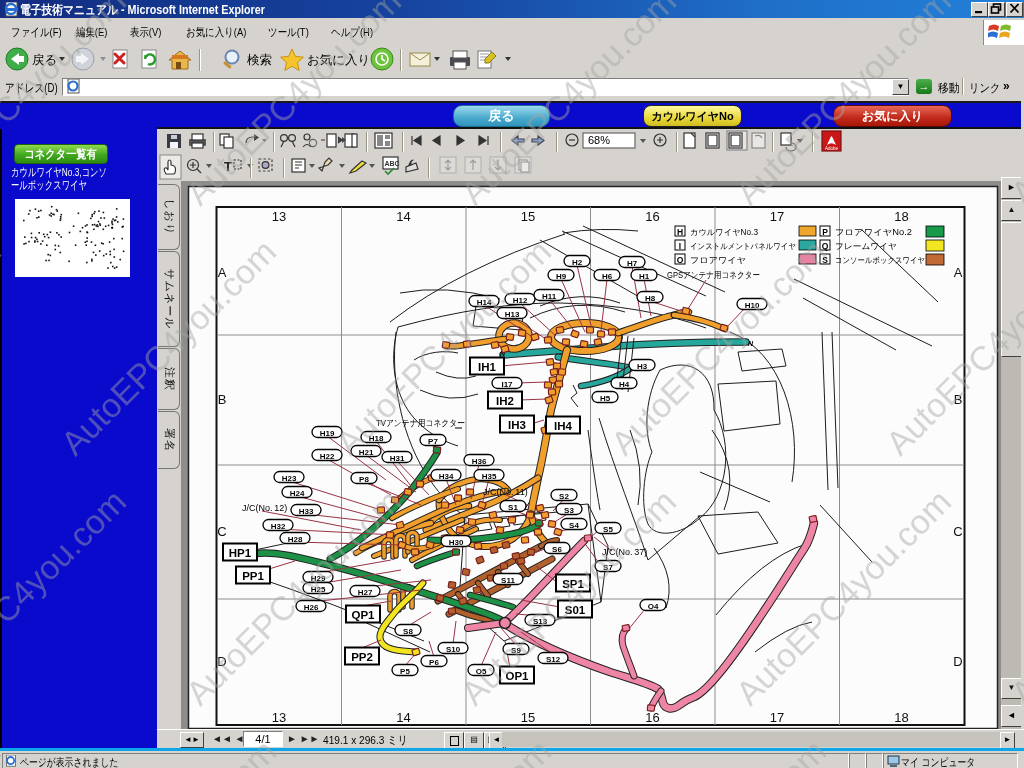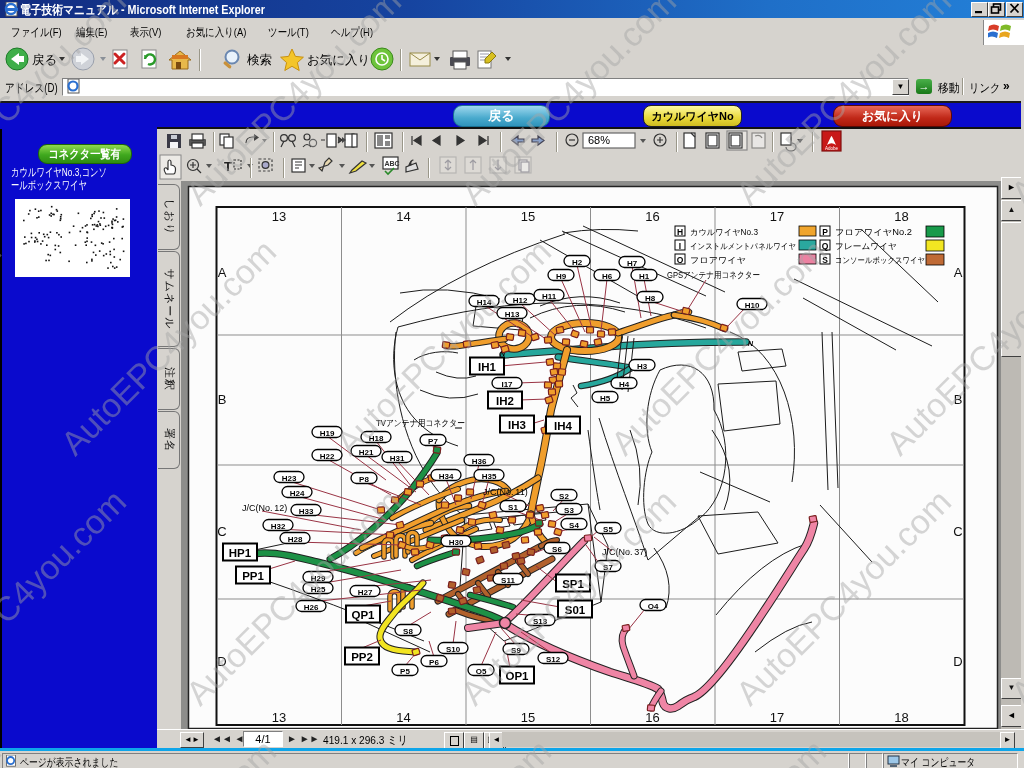--- a/index.html
+++ b/index.html
@@ -152,21 +152,21 @@
 <div class="abs" style="left:969px;top:80px;font-size:12px;transform:scaleX(0.85);transform-origin:0 0;">リンク</div>
 <div class="abs" style="left:1003px;top:79px;font-size:12px;font-weight:bold;">»</div>
 
 <div class="abs" id="graystrip"></div>
 <div class="abs" id="bluebar">
   <div class="abs navbtn" style="left:453px;width:95px;background:linear-gradient(#9fd8ee,#49aacd 60%,#2f93bb);border:1px solid #1a7090;font-size:13px;line-height:20px;">戻る</div>
   <div class="abs navbtn" style="left:643px;width:97px;background:linear-gradient(#fdf9a0,#e8d83a 60%,#d0bc20);border:1px solid #222;color:#000;font-size:11px;line-height:20px;border-radius:8px;">カウルワイヤNo</div>
   <div class="abs navbtn" style="left:833px;width:117px;background:linear-gradient(#e86858,#c02818 60%,#a81808);border:1px solid #5a0a06;font-size:12px;line-height:20px;">お気に入り</div>
 </div>
 <div class="abs" id="sidebar">
-  <div class="abs" style="left:12px;top:15px;width:92px;height:18px;border-radius:9px;background:linear-gradient(#90da50,#3fa81e 55%,#2f8c12);border:1px solid #1d6608;color:#fff;font-weight:bold;font-size:12px;text-align:center;line-height:18px;margin-left:24px;"><span style="display:inline-block;transform:scaleX(0.85);">コネクタ一覧有</span></div>
+  <div class="abs" style="left:12px;top:15px;width:92px;height:18px;border-radius:4px;background:linear-gradient(#90da50,#3fa81e 55%,#2f8c12);border:1px solid #1d6608;color:#fff;font-weight:bold;font-size:12px;text-align:center;line-height:18px;"><span style="display:inline-block;transform:scaleX(0.85);">コネクタ一覧有</span></div>
   <div class="abs" style="left:9px;top:37px;color:#fff;font-size:11.5px;line-height:12.5px;white-space:nowrap;transform:scaleX(0.72);transform-origin:0 0;">カウルワイヤNo.3,コンソ<br>ールボックスワイヤ</div>
   <div class="abs" style="left:13px;top:70px;width:115px;height:78px;background:#fff;" id="thumbbox"><svg width="115" height="80" id="thumbsvg">
         <rect x="8.0" y="20.7" width="1.6" height="1.6" fill="#111"></rect>
         <rect x="19.6" y="9.4" width="1.6" height="1.6" fill="#111"></rect>
         <rect x="37.2" y="14.5" width="1.6" height="1.6" fill="#111"></rect>
         <rect x="21.2" y="18.0" width="1.6" height="1.6" fill="#111"></rect>
         <rect x="38.2" y="14.7" width="1.6" height="1.6" fill="#111"></rect>
         <rect x="35.4" y="16.2" width="1.6" height="1.6" fill="#111"></rect>
         <rect x="40.7" y="9.9" width="1.6" height="1.6" fill="#111"></rect>
         <rect x="23.0" y="17.3" width="1.6" height="1.6" fill="#111"></rect>

